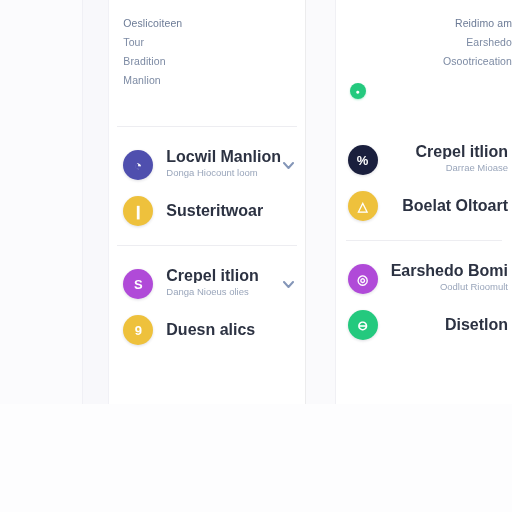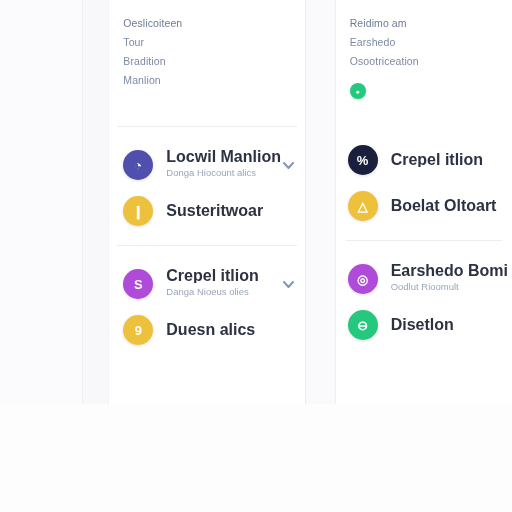--- a/index.html
+++ b/index.html
@@ -49,20 +49,21 @@
 
   .pane-spacer {
     width: 33px;
     background: #fafafc;
     border-right: 1px solid #f0f0f4;
   }
 
   .pane-side {
     flex: 1 1 auto;
     background: #ffffff;
+    text-align: right;
   }
 
   
   .header-block {
     padding: 14px 0 0 14px;
   }
 
   .header-line {
     font-size: 10.5px;
     line-height: 19px;
@@ -198,21 +199,21 @@
     <div class="divider"></div>
 
     <div class="group">
 
       <div class="row tall">
         <div class="avatar" style="background:#4f4fae">
           <span>◔</span>
         </div>
         <div class="row-text">
           <div class="row-title">Locwil Manlion</div>
-          <div class="row-sub">Donga Hiocount alics</div>
+          <div class="row-sub">Donga Hiocount loom</div>
         </div>
         <div class="chevron">
           <svg width="11" height="7" viewBox="0 0 11 7">
               <path d="M1 1 L5.5 6 L10 1" fill="none" stroke="currentColor" stroke-width="2" stroke-linecap="round" stroke-linejoin="round"></path>
             </svg>
         </div>
       </div>
 
       <div class="row">
         <div class="avatar" style="background:#eec13c">
@@ -277,20 +278,21 @@
     <div style="height:23px"></div>
 
     <div class="group">
 
       <div class="row tall side-pad">
         <div class="avatar" style="background:#1a1f3d">
           <span>%</span>
         </div>
         <div class="row-text">
           <div class="row-title">Crepel itlion</div>
+          <div class="row-sub">Darrae Mioase</div>
         </div>
       </div>
 
       <div class="row side-pad">
         <div class="avatar" style="background:#eec13c">
           <span>△</span>
         </div>
         <div class="row-text">
           <div class="row-title">Boelat Oltoart</div>
         </div>

